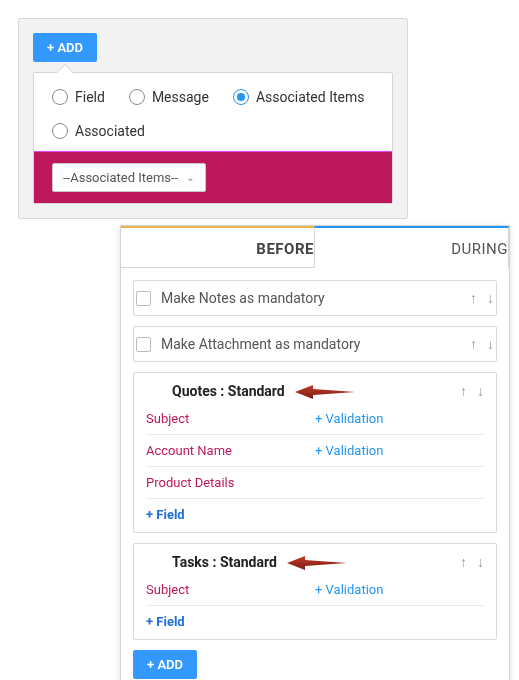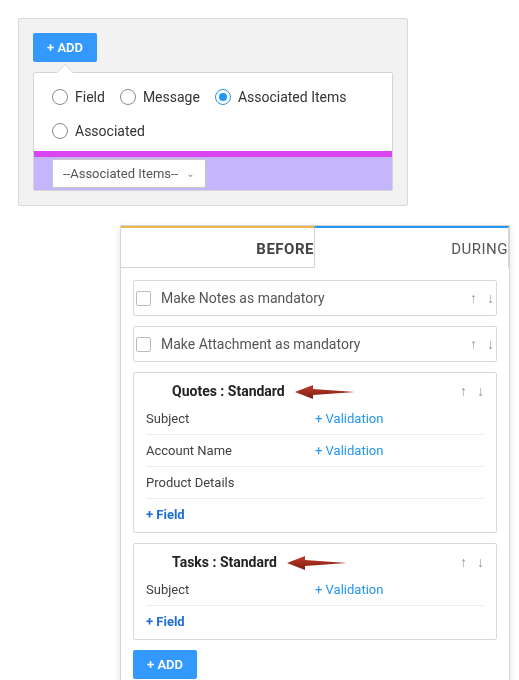--- a/index.html
+++ b/index.html
@@ -43,29 +43,29 @@
   }
   .popover::after {
     content: "";
     position: absolute;
     top: -8px; left: 23px;
     width: 0; height: 0;
     border-left: 8px solid transparent;
     border-right: 8px solid transparent;
     border-bottom: 8px solid #fff;
   }
-  .radio-row { padding: 16px 18px 12px 18px; display: flex; flex-wrap: wrap; gap: 18px 15px; }
+  .radio-row { padding: 16px 18px 12px 18px; display: flex; flex-wrap: wrap; gap: 18px 24px; }
   .radio-item { display: flex; align-items: center; gap: 7px; font-size: 14px; color: #333; cursor: pointer; }
   .radio-circle {
     width: 16px; height: 16px; border: 1.5px solid #8a8a8a; border-radius: 50%;
     display: flex; align-items: center; justify-content: center;
   }
   .radio-circle.checked { border-color: #2196f3; }
   .radio-dot { width: 8px; height: 8px; background: #2196f3; border-radius: 50%; }
-  .select-row { background: #c4b5fd; border-top: 6px solid #d946ef; padding: 2px 18px; }
+  .select-row { background: #be185d; border-top: 1px solid #d946ef; padding: 11px 18px; }
   .select-box {
     display: inline-flex; align-items: center; justify-content: space-between;
     background: #fff; border: 1px solid #c8c8c8; border-radius: 2px;
     padding: 6px 10px; font-size: 13px; color: #555; min-width: 150px; cursor: pointer;
   }
   .chev { margin-left: 8px; font-size: 10px; color: #888; }
 
   .panel2 {
     position: absolute;
     top: 225px; left: 120px;
@@ -109,21 +109,21 @@
   .group-title { font-weight: 700; font-size: 14px; color: #222; }
   .group-title-row .sort-arrows { font-size: 14px; }
   .red-arrow { position: relative; width: 60px; height: 14px; margin-left: 10px; }
 
   .field-row {
     display: flex; align-items: center;
     border-bottom: 1px solid #ececec;
     padding: 8px 0; font-size: 13px;
   }
   .field-row:last-of-type { border-bottom: none; }
-  .field-label { color: #404040; flex: 0 0 50%; }
+  .field-label { color: #be185d; flex: 0 0 50%; }
   .validation { color: #2196f3; cursor: pointer; }
   .add-field { color: #1e6fd6; font-weight: 700; font-size: 13px; padding: 8px 0 2px 0; cursor: pointer; }
   .add-btn2 {
     display: inline-block; background: #3399ff; color: #fff;
     font-size: 13px; font-weight: 600; padding: 7px 14px; border-radius: 2px;
     cursor: pointer; align-self: flex-start;
   }
 </style>
 </head>
 <body>

